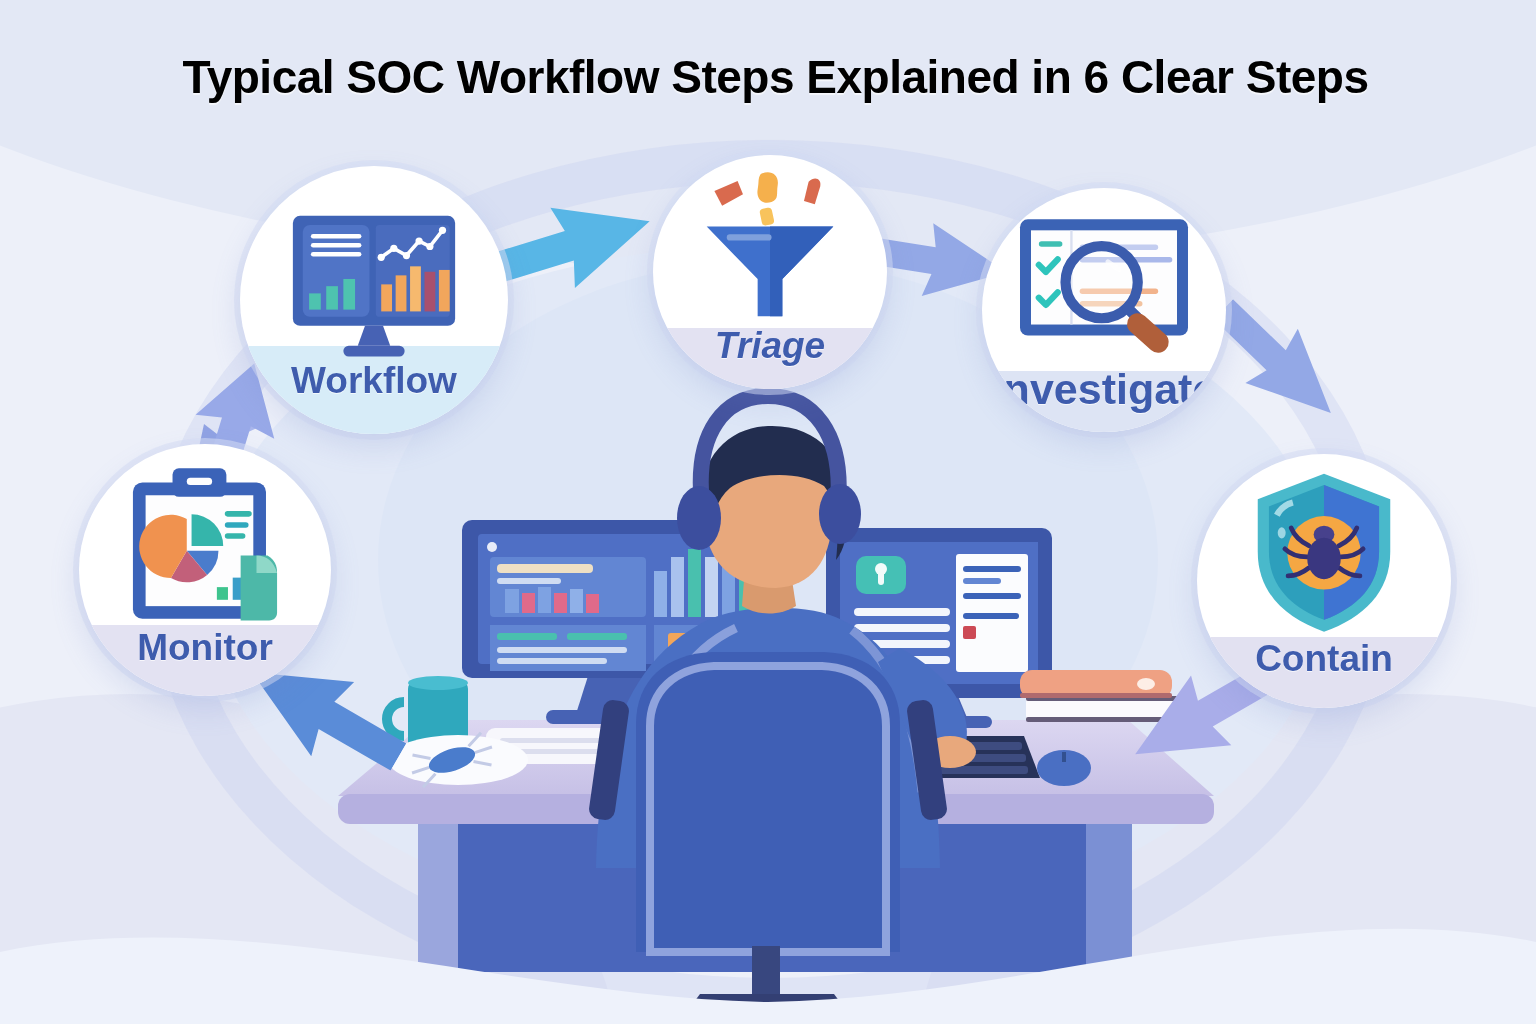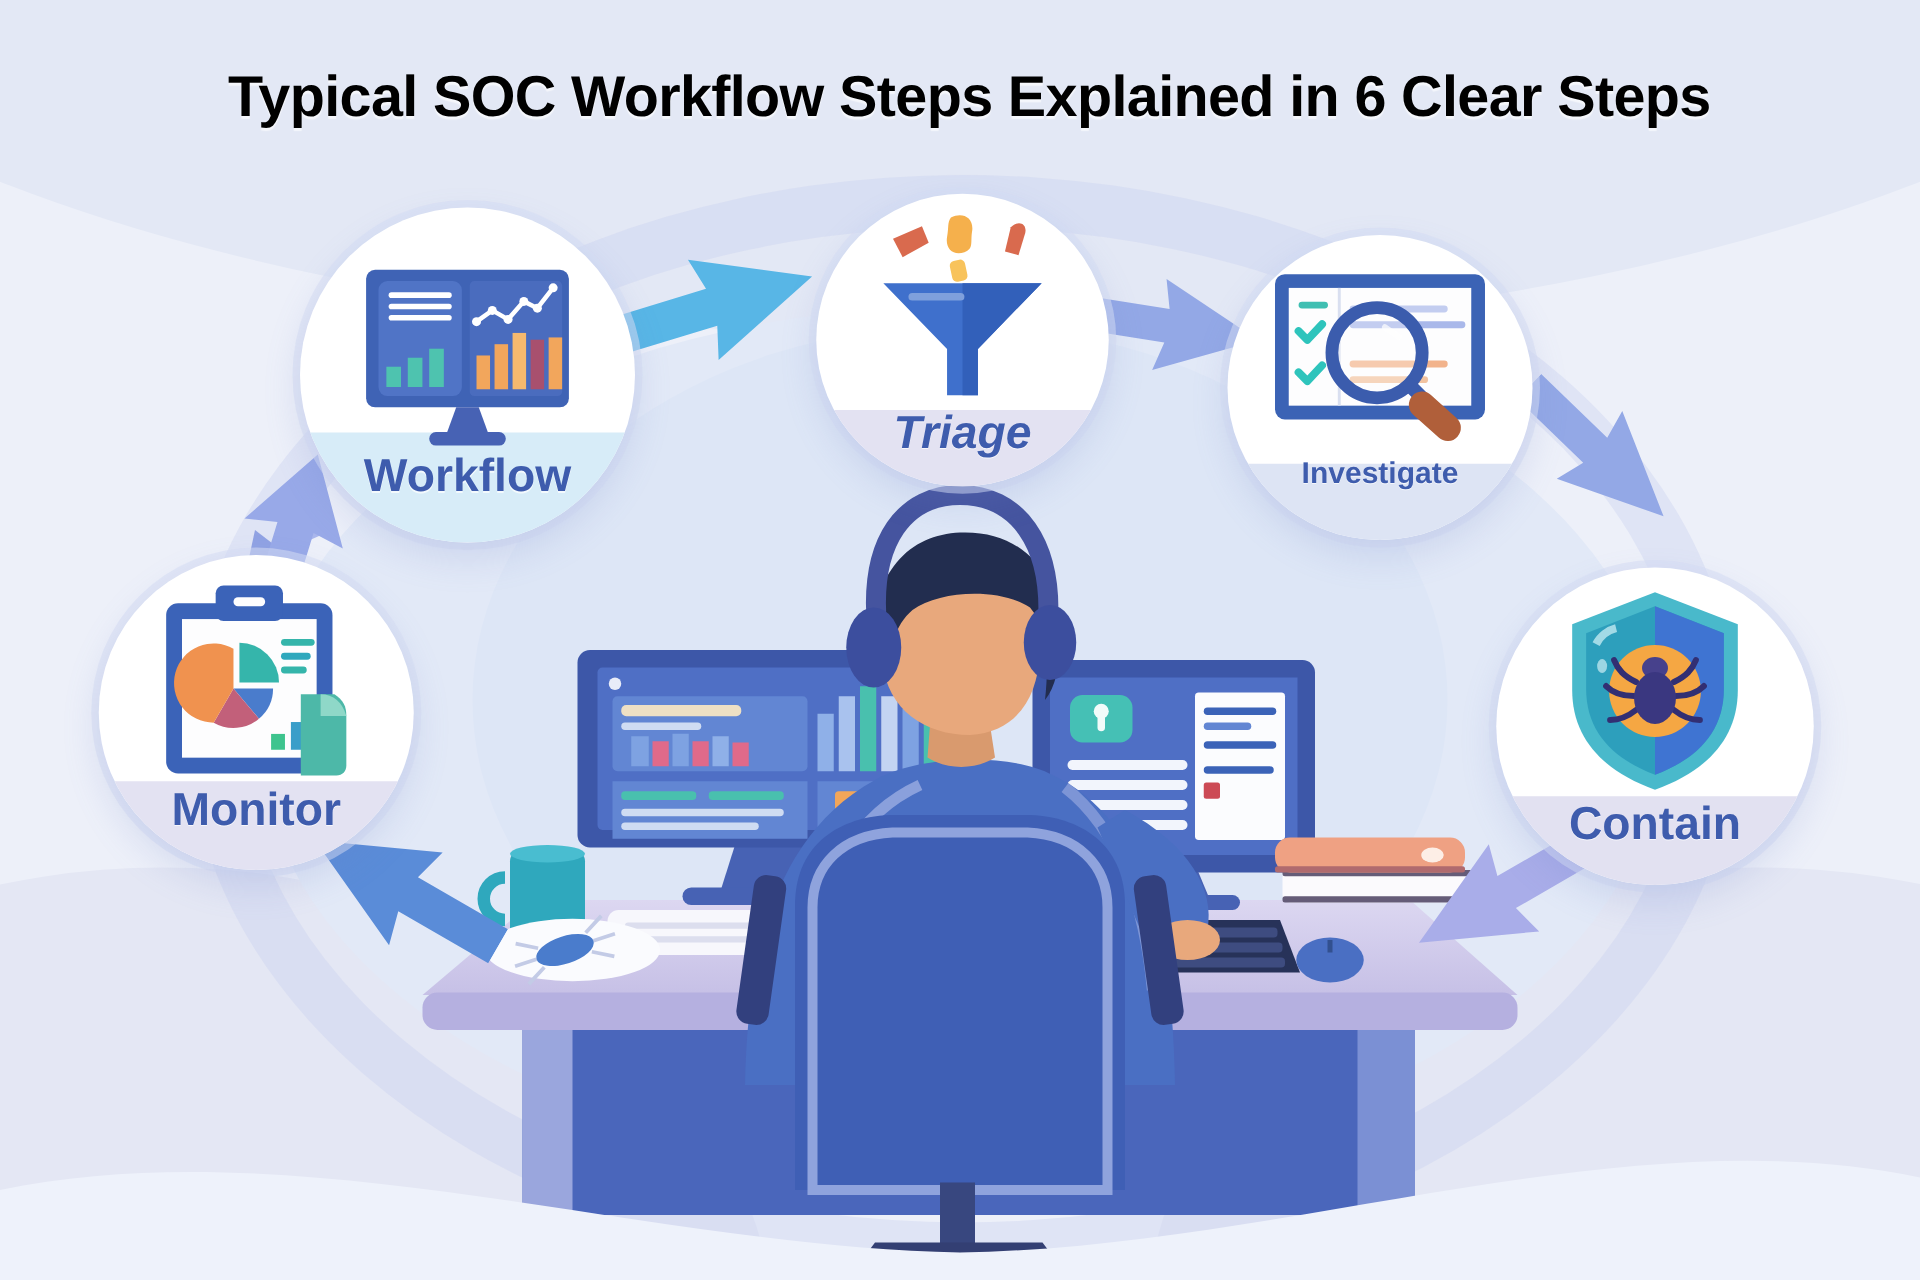--- a/index.html
+++ b/index.html
@@ -34,21 +34,21 @@
   }
   
   #step-monitor{left:240px;top:166px;width:268px;height:268px;}
   #step-monitor .band{height:33%;background:#d7ecf8;}
   #step-monitor .step-icon{top:14%;}
   #step-triage{left:653px;top:155px;width:234px;height:234px;font-style:italic;}
   #step-triage .band{height:26%;background:#e3e2f2;}
   #step-triage .step-icon{top:7%;width:70%;height:66%;}
   #step-investigate{left:982px;top:188px;width:244px;height:244px;}
   #step-investigate .band{height:25%;background:#dde4f4;}
-  #step-investigate .step-label{font-size:24px;}
+  #step-investigate .step-label{font-size:43px;}
   #step-contain{left:1197px;top:454px;width:254px;height:254px;}
   #step-contain .band{height:28%;background:#e2e1f1;}
   #step-contain .step-icon{top:6%;height:66%;}
   #step-report{left:79px;top:444px;width:252px;height:252px;}
   #step-report .band{height:28%;background:#e3e2f2;}
   #step-report .step-icon{top:7%;height:66%;}
   
   #arrow-monitor-triage{left:488px;top:196px;width:168px;height:98px;transform:rotate(-17deg);}
   #arrow-triage-investigate{left:862px;top:218px;width:148px;height:86px;transform:rotate(9deg);}
   #arrow-investigate-contain{left:1202px;top:318px;width:152px;height:88px;transform:rotate(44deg);}

